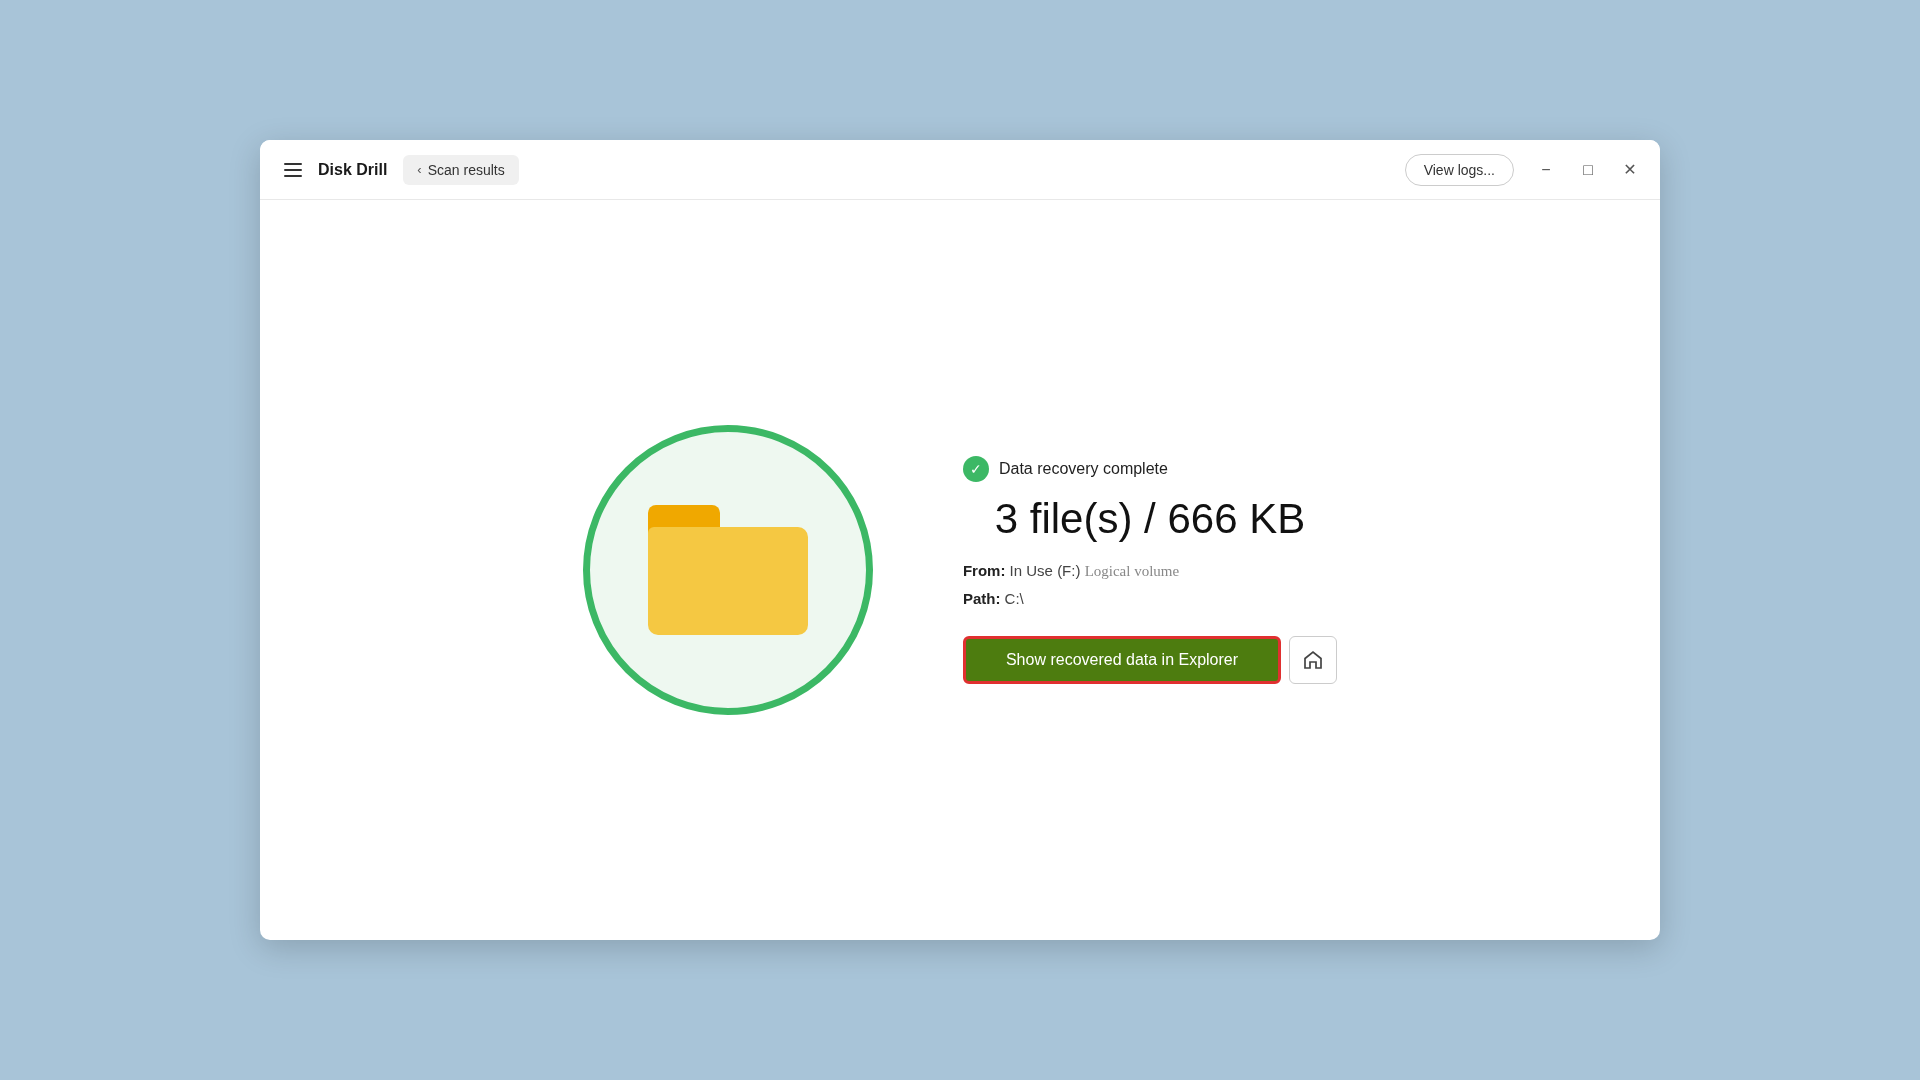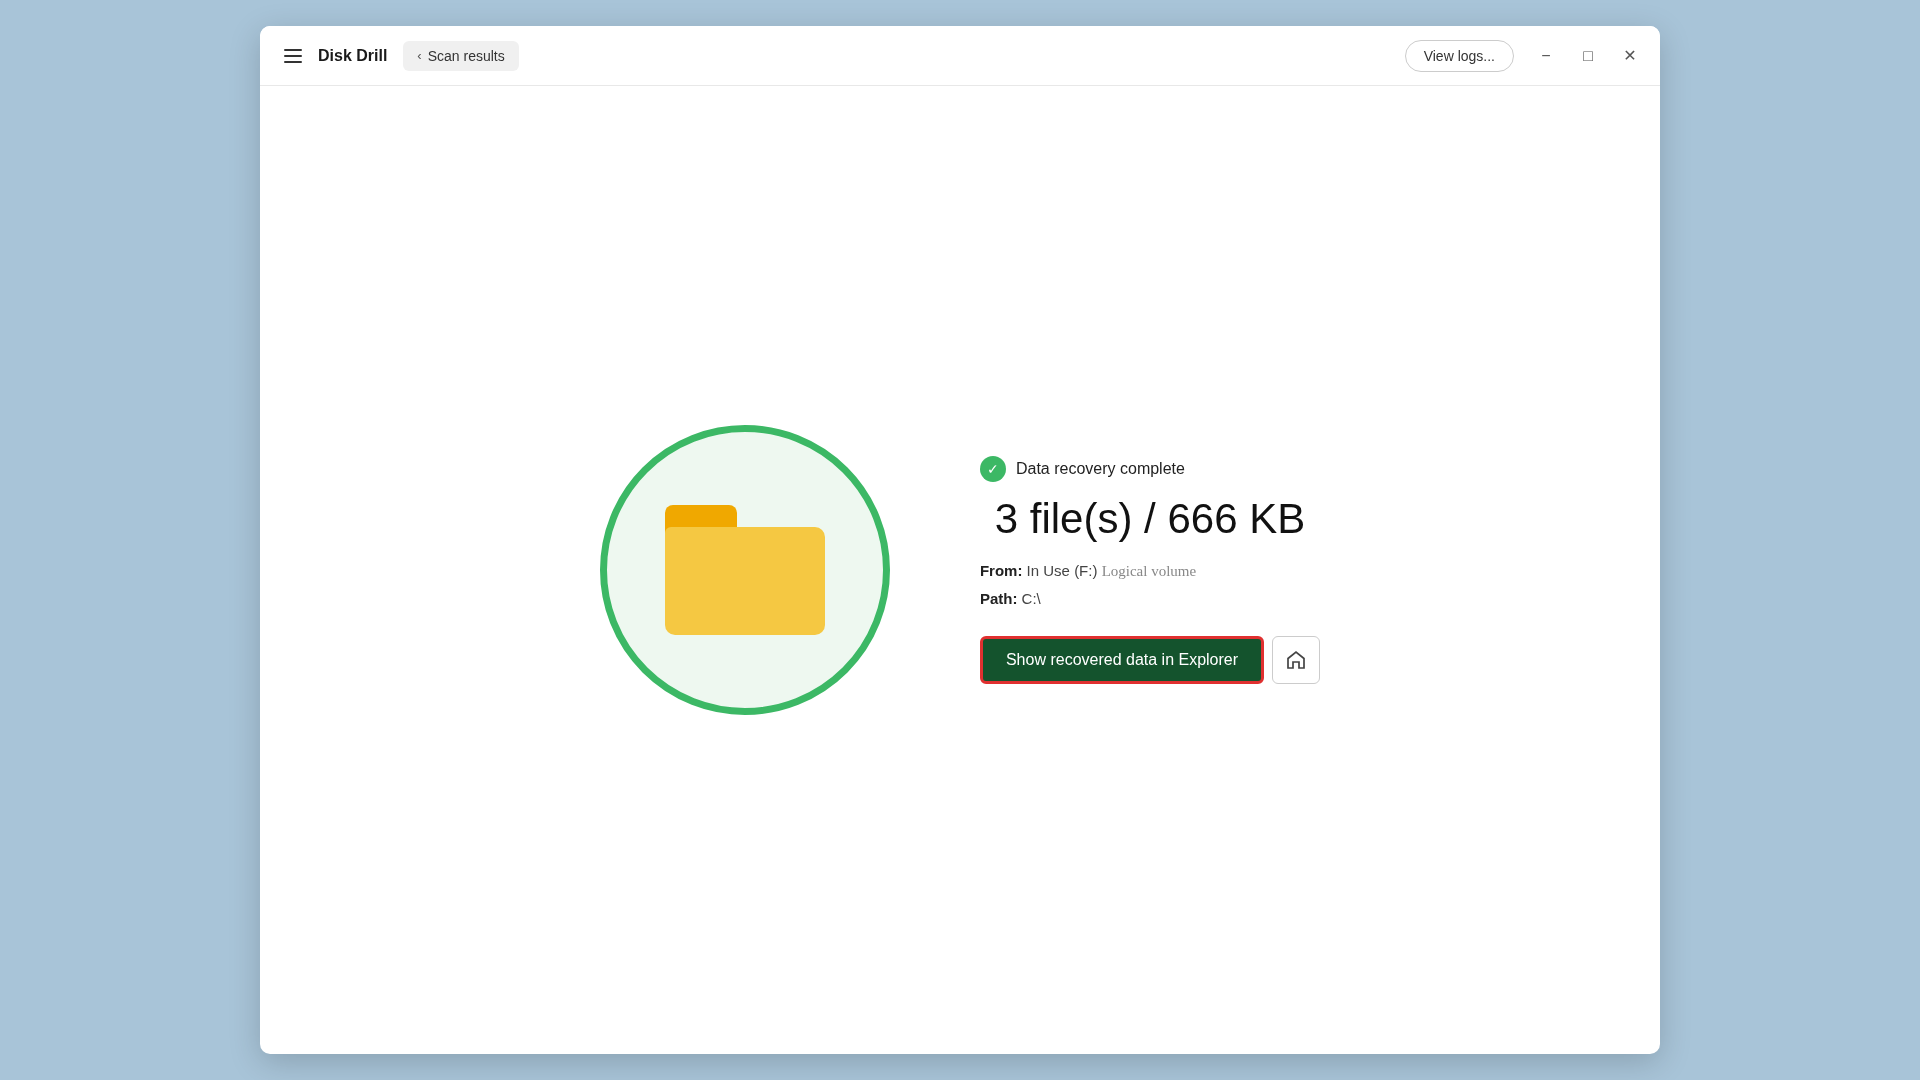--- a/index.html
+++ b/index.html
@@ -8,21 +8,21 @@
       display: flex;
       align-items: center;
       justify-content: center;
       height: 100vh;
       font-family: 'Segoe UI', Arial, sans-serif;
     }
     .window {
       background: #ffffff;
       border-radius: 10px;
       width: 1400px;
-      height: 1028px;
+      height: 800px;
       display: flex;
       flex-direction: column;
       box-shadow: 0 8px 32px rgba(0,0,0,0.18);
       overflow: hidden;
     }
     .titlebar {
       display: flex;
       align-items: center;
       padding: 0 16px;
       height: 60px;
@@ -186,25 +186,25 @@
       font-weight: 400;
       font-family: Liberation Serif, serif;
     }
     .actions {
       display: flex;
       align-items: center;
       gap: 8px;
       margin-top: 10px;
     }
     .show-explorer-btn {
-      background: #14532d;
+      background: #4d7c0f;
       color: #fff;
       border: 3px solid #e03030;
       border-radius: 6px;
-      padding: 12px 23px;
+      padding: 12px 40px;
       font-size: 16px;
       cursor: pointer;
       font-family: inherit;
       outline: none;
     }
     .home-btn {
       background: #fff;
       border: 1px solid #ccc;
       border-radius: 6px;
       width: 48px;

